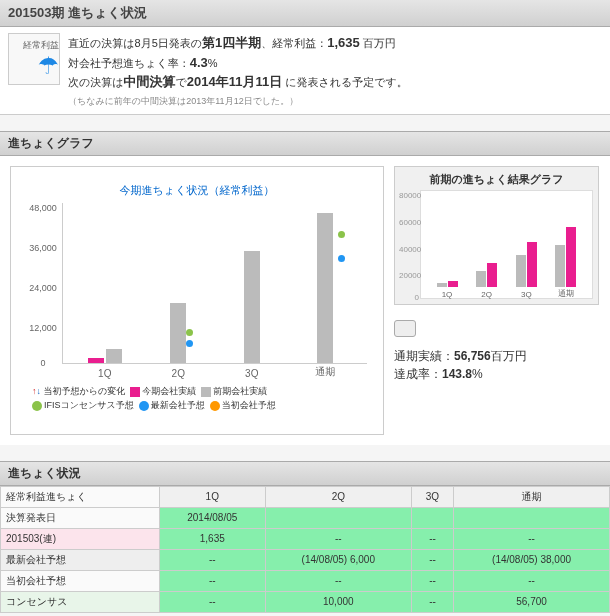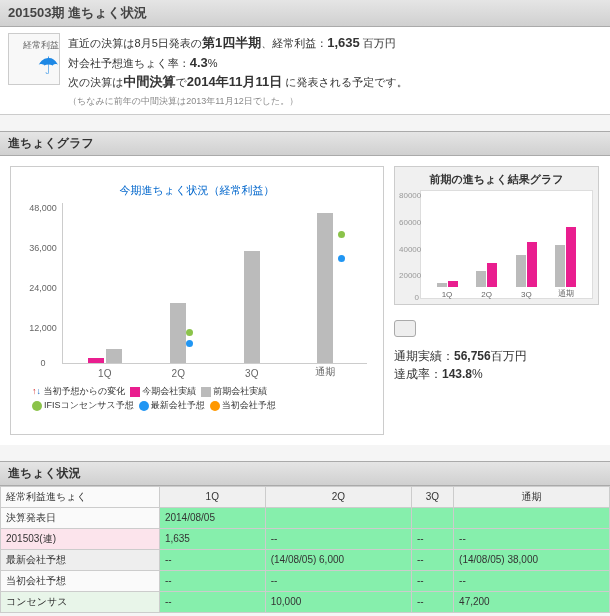--- a/index.html
+++ b/index.html
@@ -33,21 +33,21 @@
 .side-box{border:1px solid #ccc;background:#f0f0f0;padding:5px}
 .side-title{text-align:center;font-size:11px;font-weight:bold;margin-bottom:3px}
 .mini-chart{background:#fff;height:85px;border:1px solid #ddd;position:relative;margin-left:20px;display:flex;align-items:flex-end;justify-content:space-between;padding:11px}
 .mini-ytick{position:absolute;left:-22px;font-size:8px;color:#999;width:20px;text-align:right}
 .mbar-group{display:flex;gap:1px;align-items:flex-end;position:relative;width:30px;justify-content:center}
 .mbar{width:10px}
 .mxlabel{position:absolute;bottom:-12px;font-size:8px;color:#666;width:100%;text-align:center}
 .side-stats{margin-top:15px;font-size:12px;line-height:1.5}
 .comment-icon{display:inline-block;width:20px;height:15px;background:#eee;border:1px solid #aaa;border-radius:3px;position:relative;margin-bottom:5px}
 table{border-collapse:collapse;width:100%;background:#86efac;margin-top:0}
-td,th{border:1px solid #ccc;padding:3px 5px;font-size:10px;text-align:left}
+td,th{border:1px solid #ccc;padding:3px 5px;font-size:10px;text-align:center}
 th{background:#f0f0f0;font-weight:normal;text-align:center}
 .rh{text-align:left;background:#fafafa}
 .rh-pink{background:#fce4ec}
 .rh-green{background:#e8f5e9}
 .rh-gray{background:#eeeeee}
 </style>
 </head>
 <body>
 
 <div class="header"><span>201503期 進ちょく状況</span></div>
@@ -183,17 +183,17 @@
         <td>--</td>
         <td>--</td>
         <td>--</td>
         <td>--</td>
       </tr>
   <tr>
         <td class="rh rh-green">コンセンサス</td>
         <td>--</td>
         <td>10,000</td>
         <td>--</td>
-        <td>47,200</td>
+        <td>56,700</td>
       </tr>
 </tbody>
   </table>
 <div style="height:8px"></div>
 
 </body></html>

